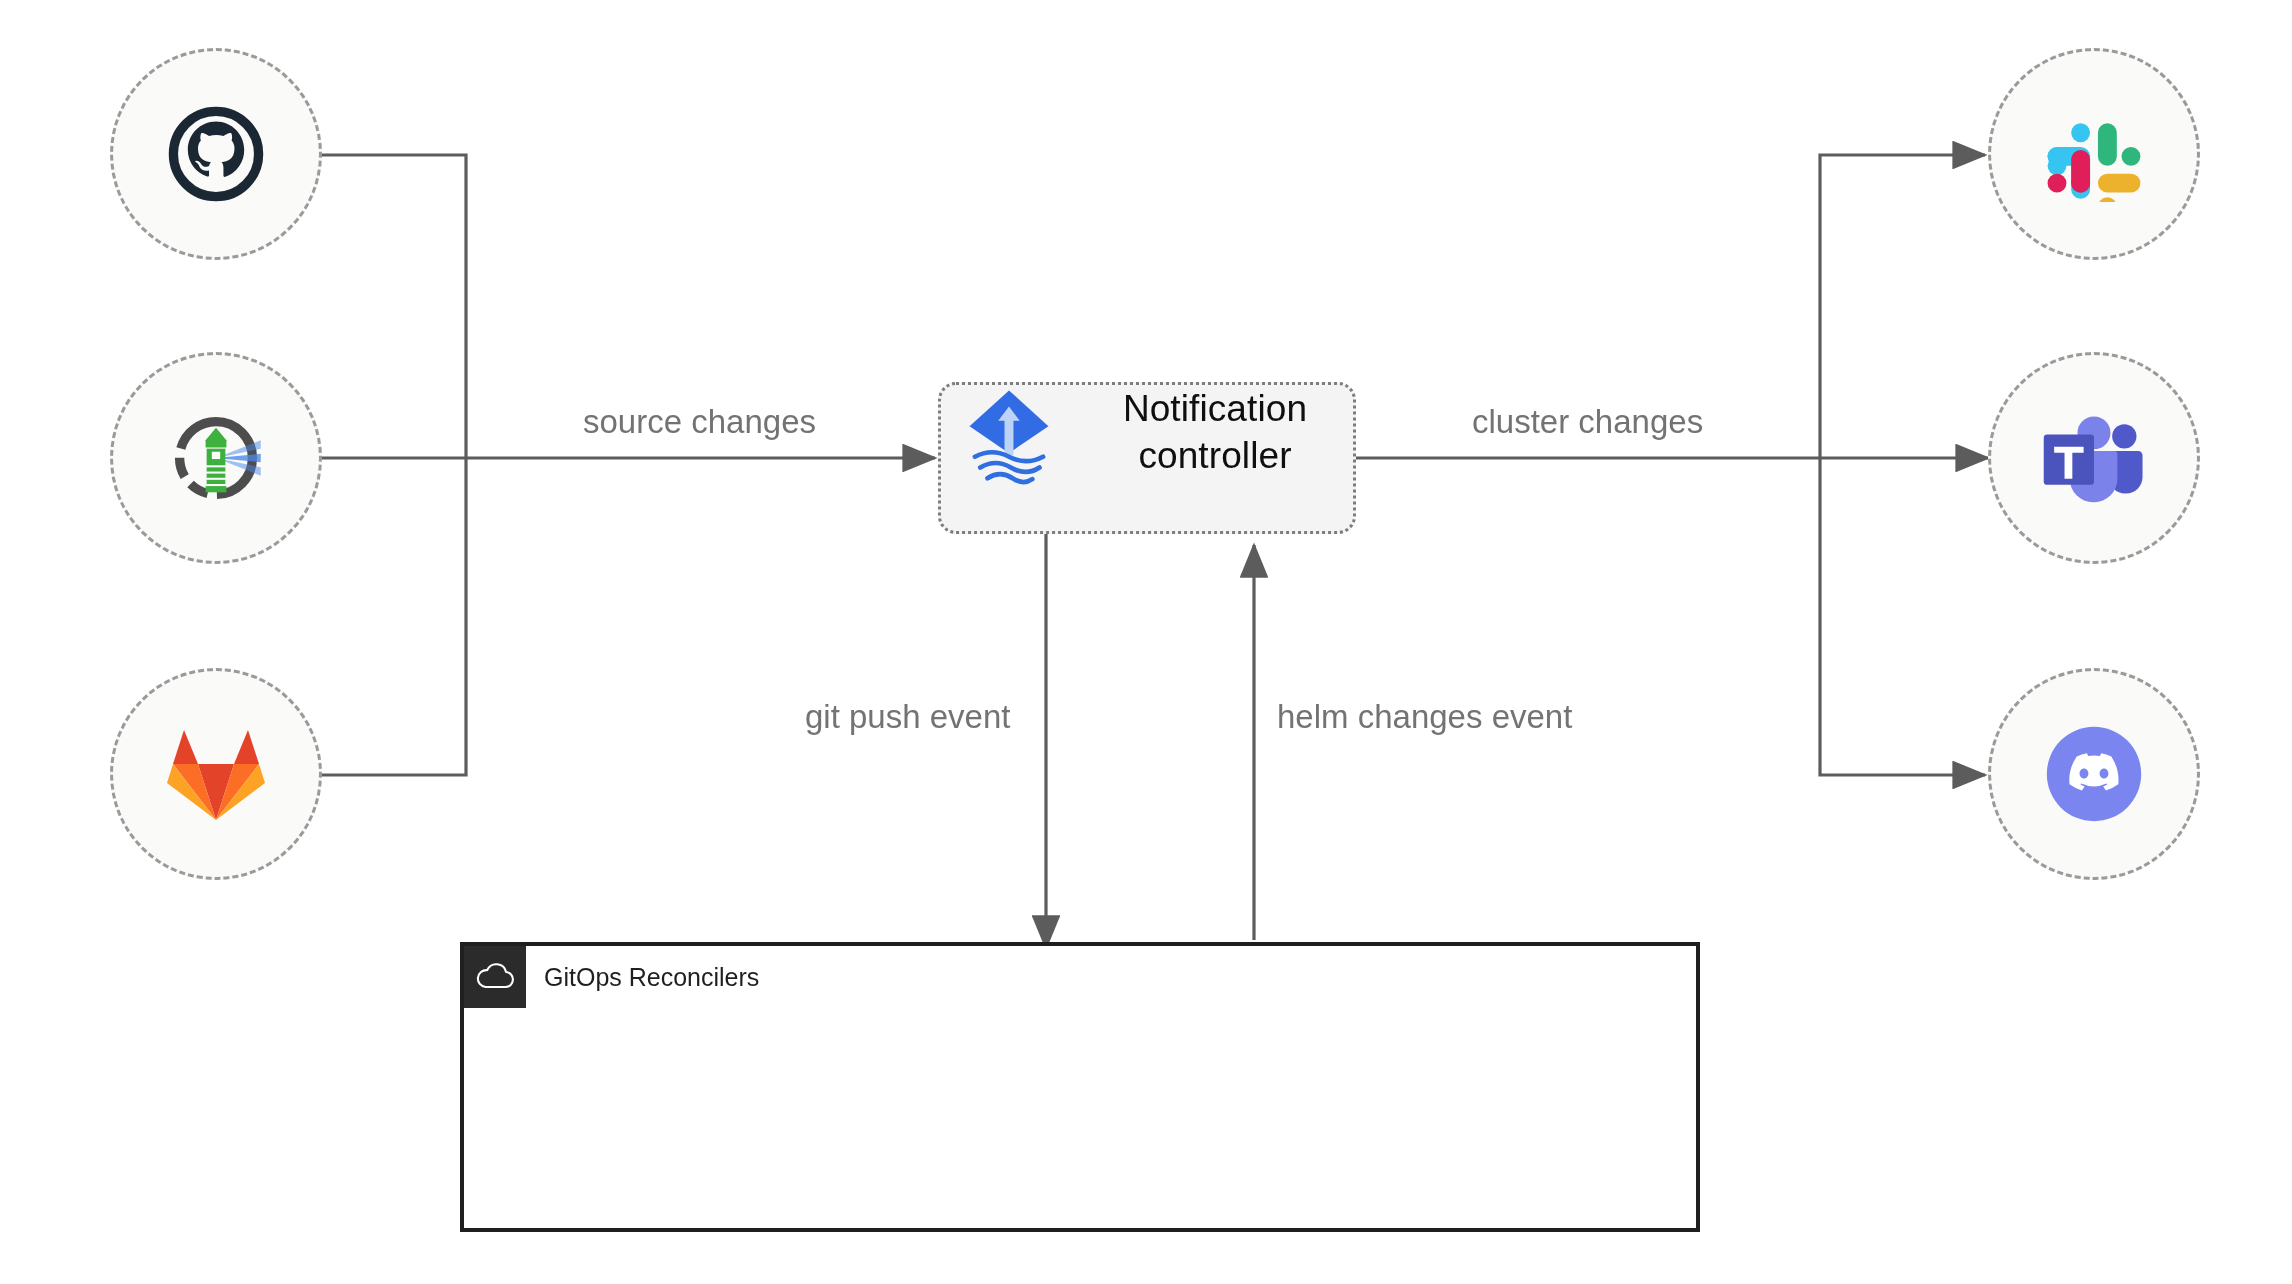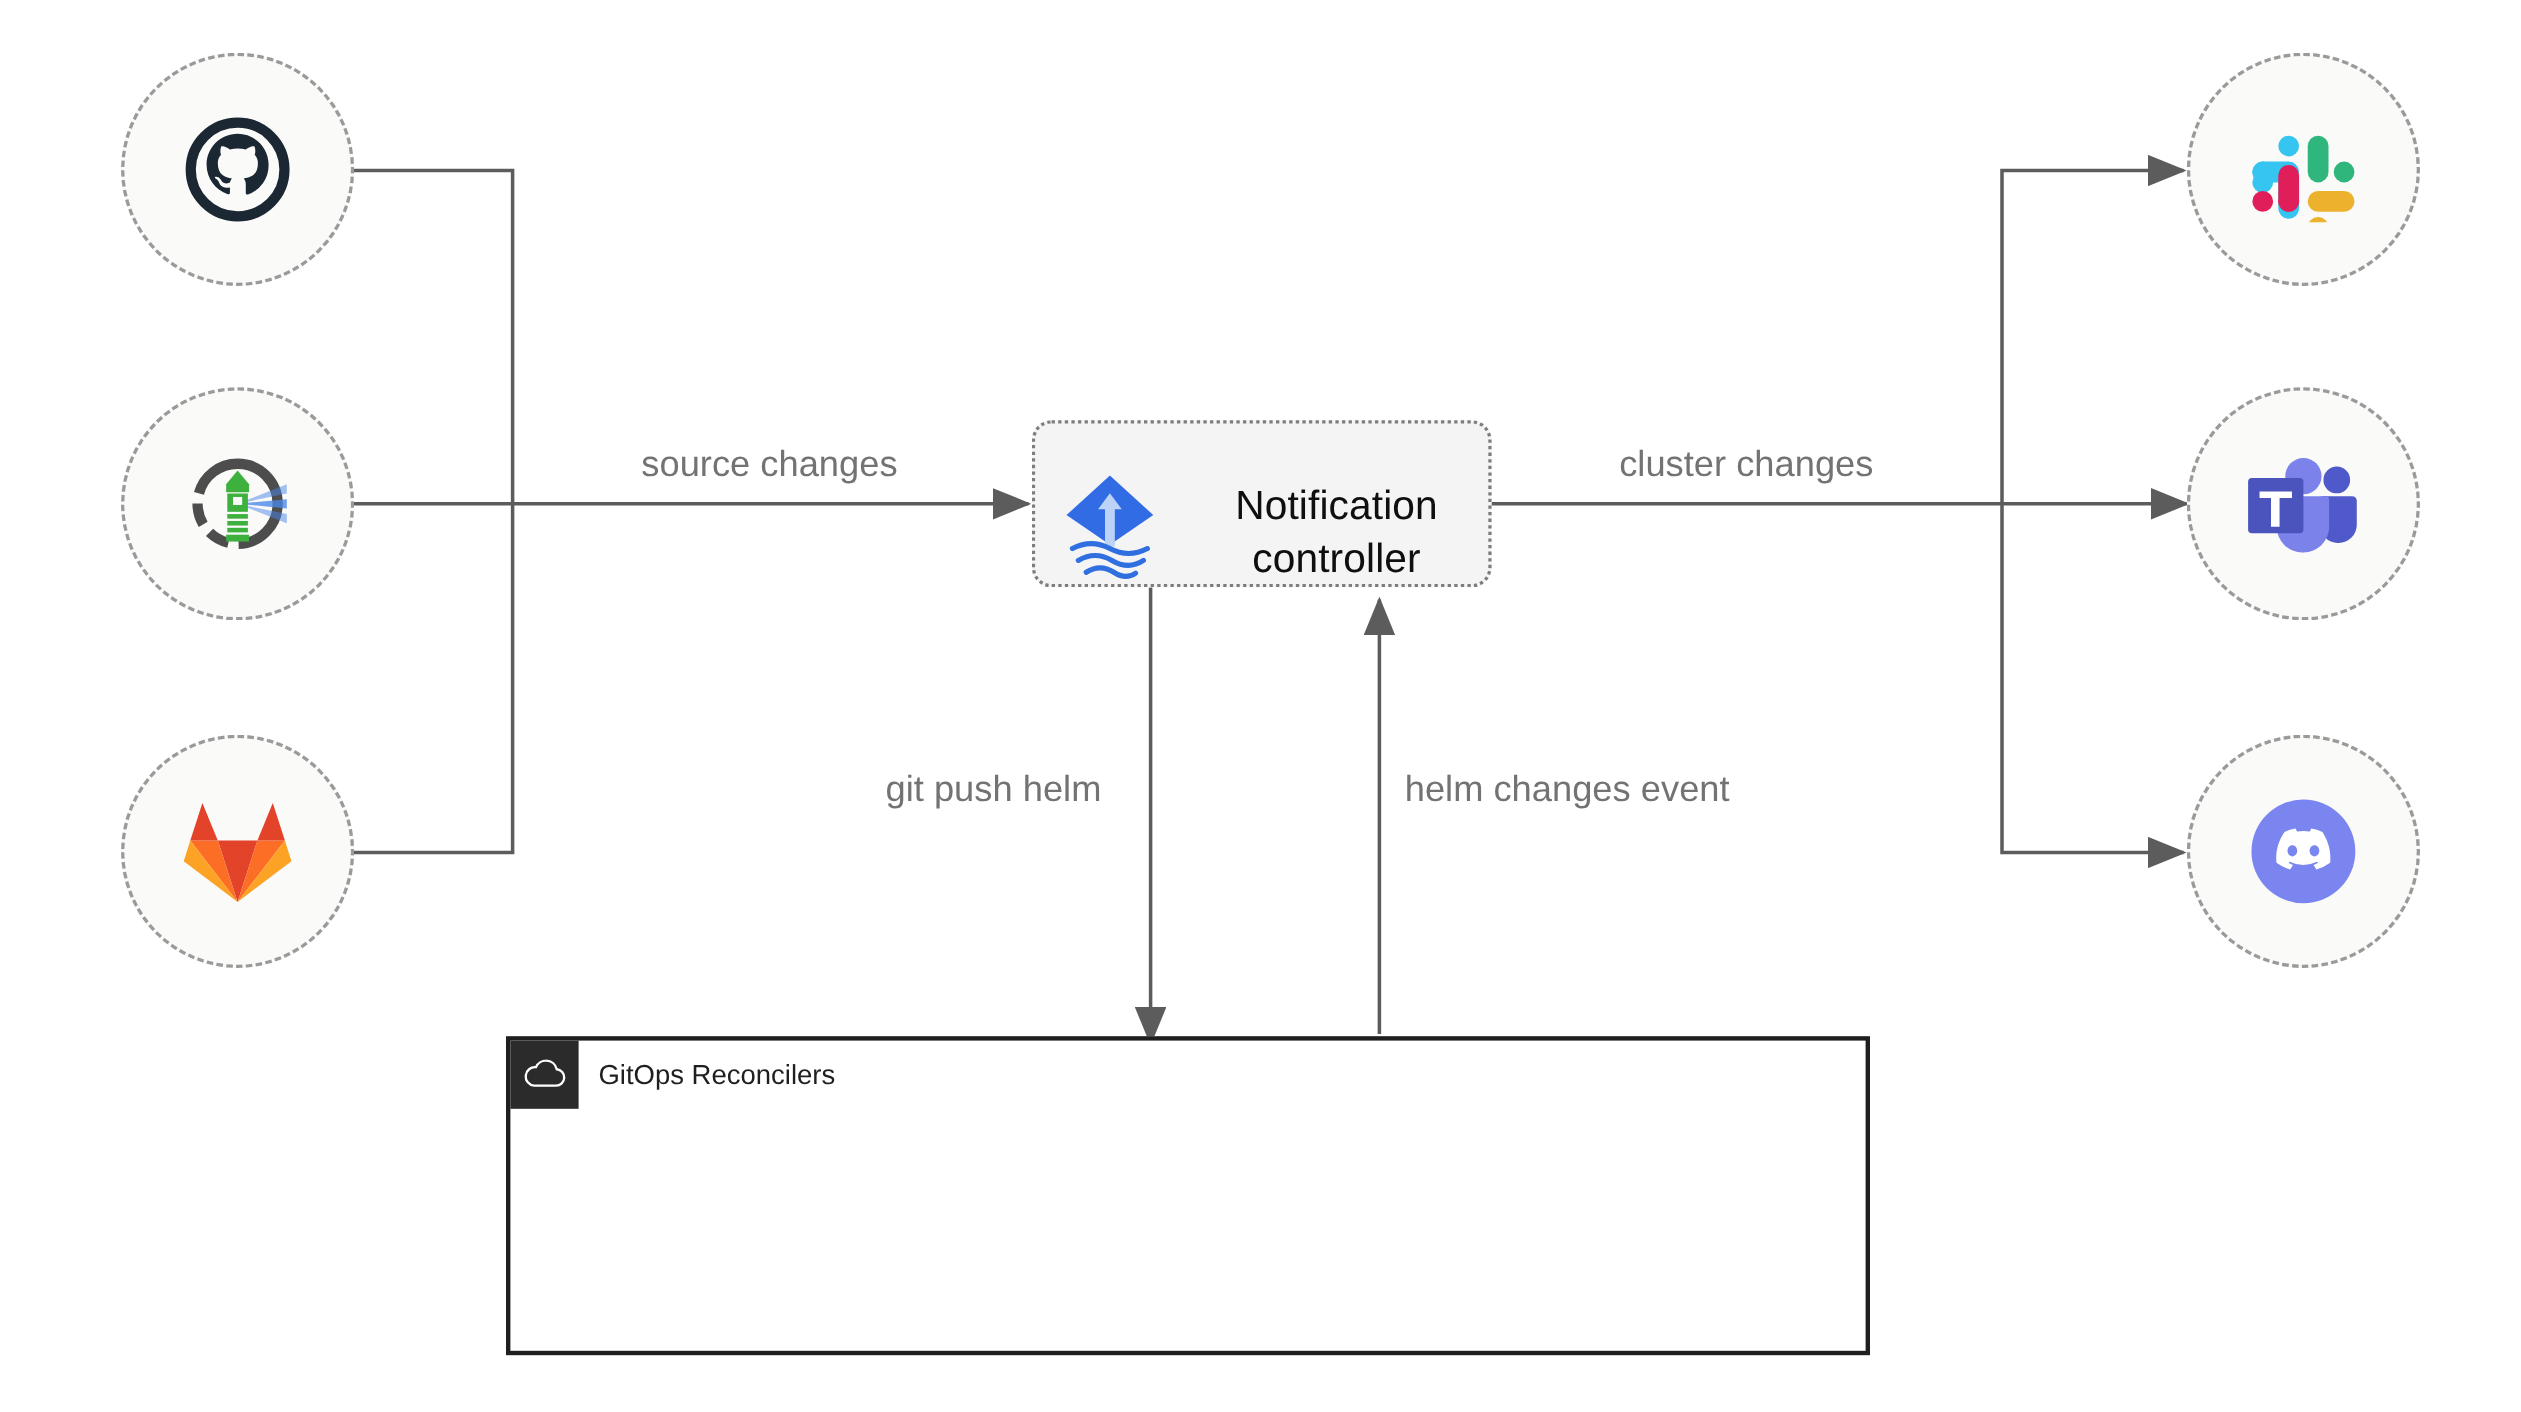--- a/index.html
+++ b/index.html
@@ -46,21 +46,21 @@
   }
 
   
   .ctrl-card {
     position: absolute;
     box-sizing: border-box;
     background: #f4f4f4;
     border: 3px dotted #7d7d7d;
     border-radius: 18px;
     display: flex;
-    align-items: flex-end;
+    align-items: flex-start;
     justify-content: flex-start;
     gap: 28px;
   }
   .ctrl-card .ctrl-icon {
     flex: 0 0 auto;
     line-height: 0;
   }
   .ctrl-card .ctrl-label {
     flex: 1 1 auto;
     text-align: center;
@@ -255,21 +255,21 @@
     <span class="glyph">
       <svg width="118" height="118" viewBox="0 0 120 120" xmlns="http://www.w3.org/2000/svg">
         <circle cx="60" cy="60" r="48" fill="#7b85ef"></circle>
         <path fill="#ffffff" d="M77.6 42.1a41 41 0 0 0-10.3-3.2l-1.3 2.7a37.6 37.6 0 0 0-11.9 0l-1.3-2.7a41 41 0 0 0-10.3 3.2c-6.5 9.7-8.3 19.1-7.4 28.4a41.5 41.5 0 0 0 12.6 6.3l2.7-4.2c-1.5-.6-2.9-1.3-4.2-2.2l1-.8a29.6 29.6 0 0 0 25.4 0l1 .8c-1.3.9-2.7 1.6-4.2 2.2l2.7 4.2a41.4 41.4 0 0 0 12.6-6.3c1.1-10.8-1.8-20.1-7.1-28.4zM49.8 64.6c-2.5 0-4.5-2.3-4.5-5.1s2-5.1 4.5-5.1 4.5 2.3 4.5 5.1-2 5.1-4.5 5.1zm20.4 0c-2.5 0-4.5-2.3-4.5-5.1s2-5.1 4.5-5.1 4.5 2.3 4.5 5.1-2 5.1-4.5 5.1z"></path>
       </svg>
     </span>
   </div>
 
   <span class="edge-label" id="label-source-changes" style="left:583px; top:405px;">source changes</span>
   <span class="edge-label" id="label-cluster-changes" style="left:1472px; top:405px;">cluster changes</span>
-  <span class="edge-label" id="label-git-push-event" style="left:805px; top:700px;">git push helm</span>
+  <span class="edge-label" id="label-git-push-event" style="left:805px; top:700px;">git push event</span>
   <span class="edge-label" id="label-helm-upgrade-event" style="left:1277px; top:700px;">helm changes event</span>
 
   <div id="gitops-group">
 
     <div id="gitops-tab">
       <span style="line-height:0;">
         <svg width="40" height="28" viewBox="0 0 40 28" xmlns="http://www.w3.org/2000/svg">
           <path d="M10.5 24h20a7.5 7.5 0 0 0 .6-14.97A10 10 0 0 0 12.2 7.2 8.4 8.4 0 0 0 10.5 24z" fill="none" stroke="#ffffff" stroke-width="2.1" stroke-linejoin="round"></path>
         </svg>
       </span>

